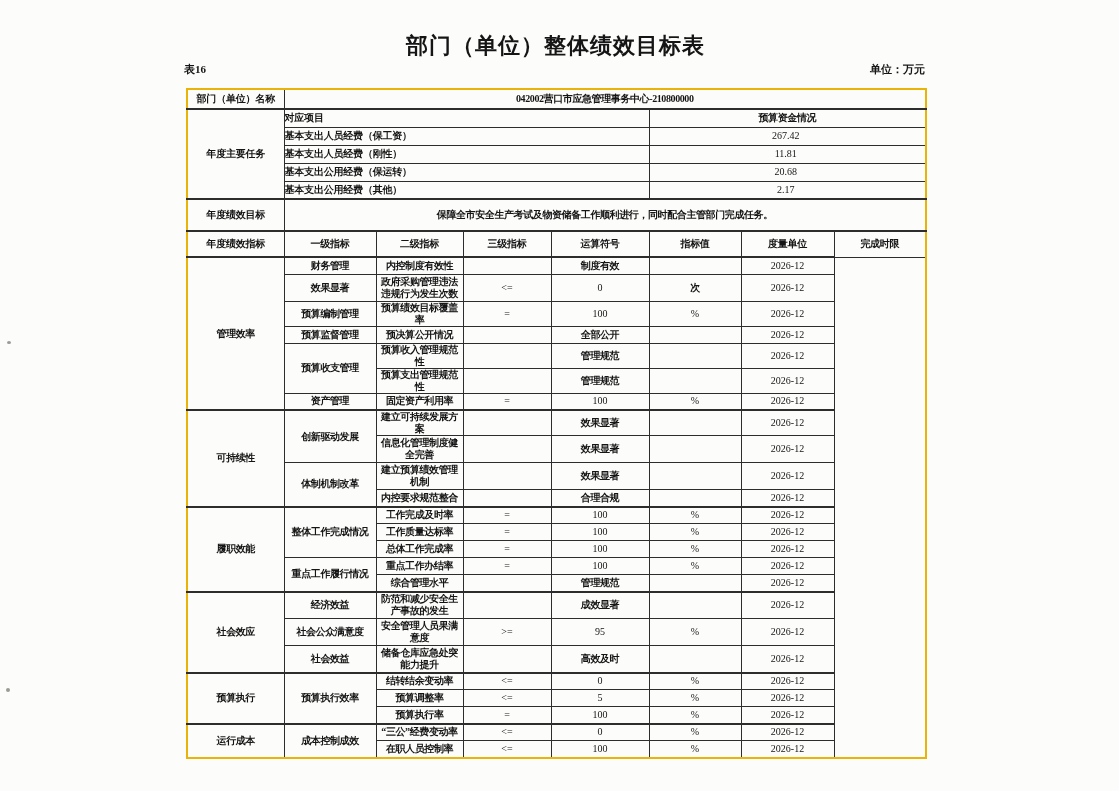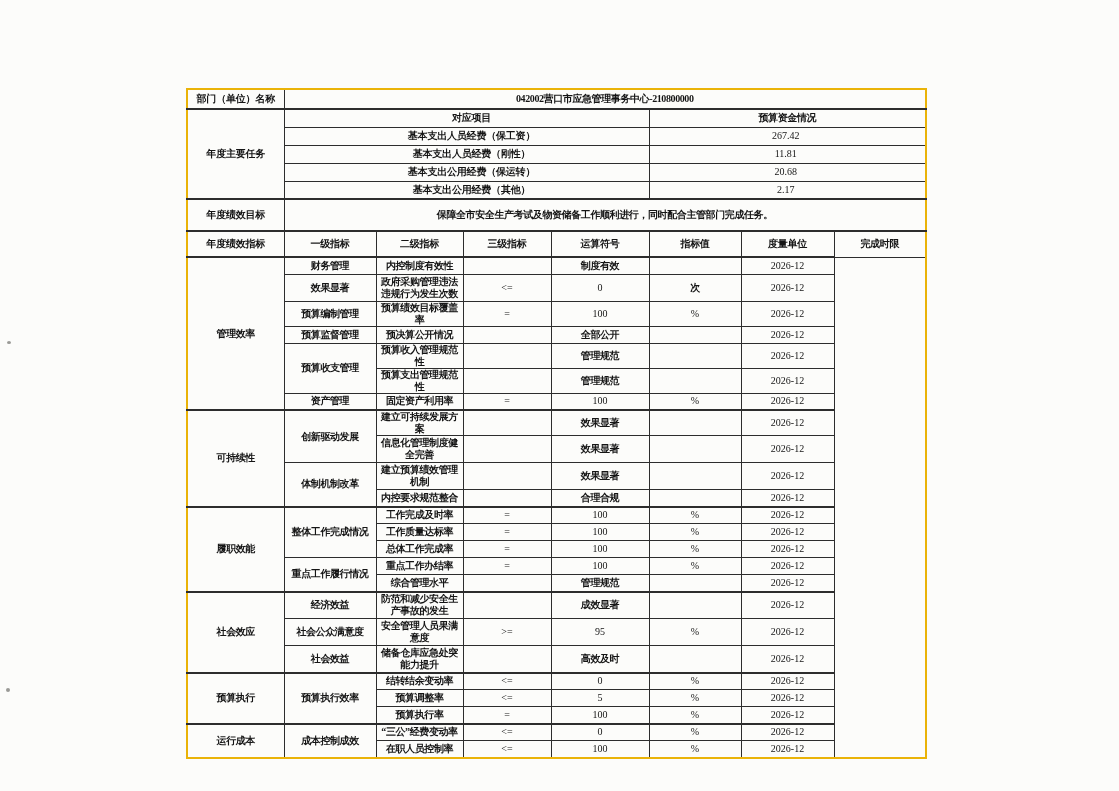--- a/index.html
+++ b/index.html
@@ -12,21 +12,21 @@
         justify-content:space-between;align-items:flex-end;font-size:11px;font-weight:bold;}
   table.doc{position:absolute;top:88px;left:186px;width:739px;
             border-collapse:collapse;table-layout:fixed;
             border:2px solid #eab308;}
   td,th{border:1px solid #2d2d2d;padding:0 3px;text-align:center;
         vertical-align:middle;font-size:10px;line-height:12px;overflow:hidden;}
   th{font-weight:bold;letter-spacing:-0.3px;}
   .zh{font-weight:bold;letter-spacing:-0.4px;border-radius:7px;}
   .num{font-weight:normal;letter-spacing:0;}
   .lbl{font-weight:bold;letter-spacing:-0.2px;}
-  .item{text-align:center;font-weight:bold;letter-spacing:-0.2px;padding-left:13px;margin-top:16px;}
+  .item{text-align:left;font-weight:bold;letter-spacing:-0.2px;padding-left:0;margin-top:16px;}
   .head{font-weight:bold;}
   .amount{text-align:center;padding-right:6px;font-weight:normal;}
   #tb-dept tr{height:20px;}
   #tb-tasks tr{height:18px;}
   #tb-goal tr{height:32px;}
   #tb-ind-head tr{height:26px;}
   tr.ind-row{height:17px;}
   tr.ind-row.tall{height:27px;}
   #tb-tasks tr:first-child td{border-top-width:2px;}
   #tb-goal td{border-top-width:2px;border-bottom-width:2px;}
@@ -35,21 +35,26 @@
   .a1{left:7px;top:341px;width:4px;height:3px;}
   .a2{left:6px;top:688px;width:4px;height:4px;}
 </style>
 </head>
 <body>
 
 <div class="page">
   <div class="artifact a1"></div>
   <div class="artifact a2"></div>
 
-
+  <h1 class="title">部门（单位）整体绩效目标表</h1>
+
+  <div class="meta">
+    <span>表16</span>
+    <span>单位：万元</span>
+  </div>
 
   <table class="doc">
     <colgroup>
       <col style="width:97px">
         <col style="width:92px">
         <col style="width:87px">
       <col style="width:88px">
         <col style="width:98px">
         <col style="width:92px">
       <col style="width:93px">

